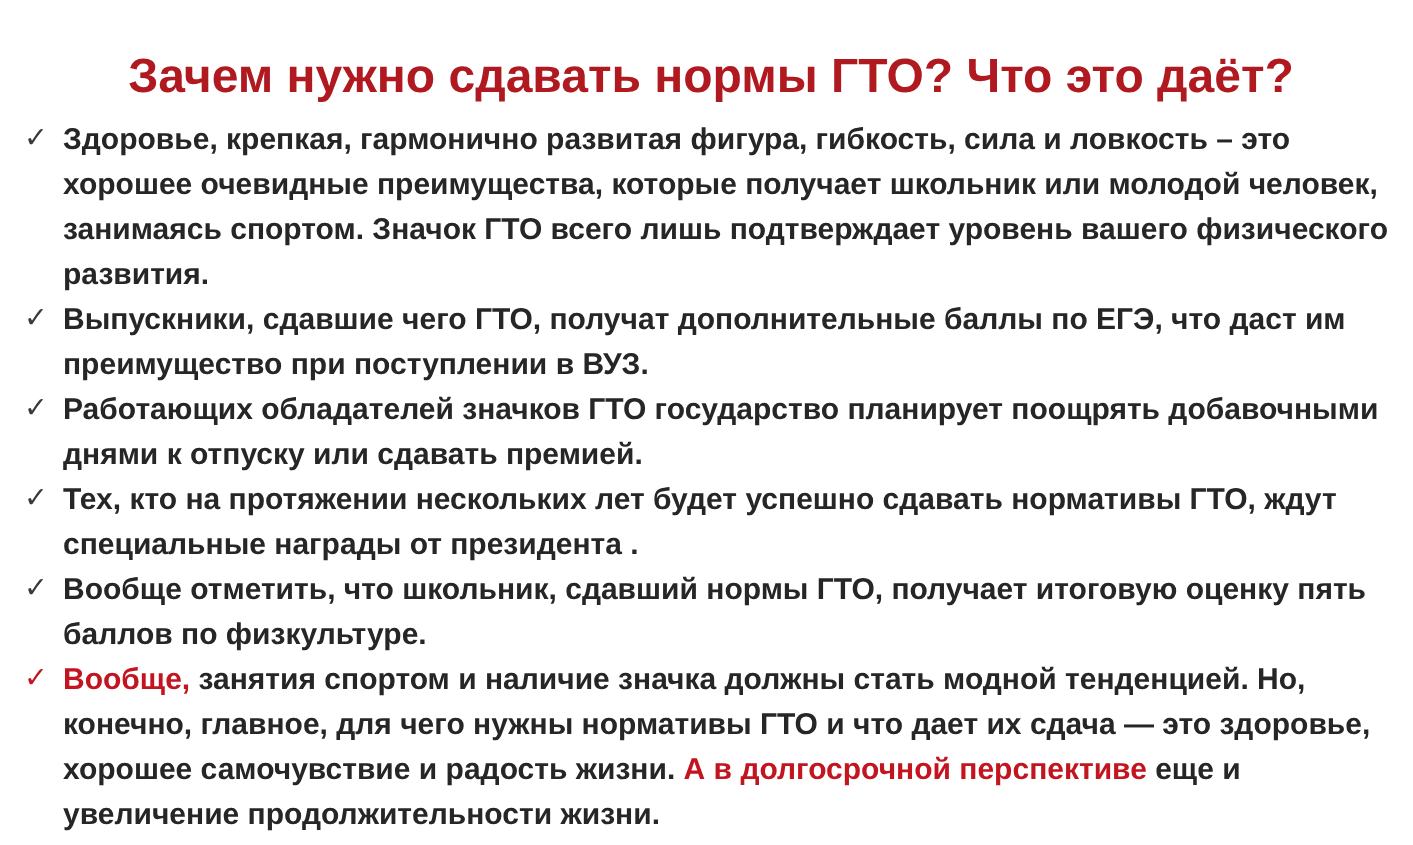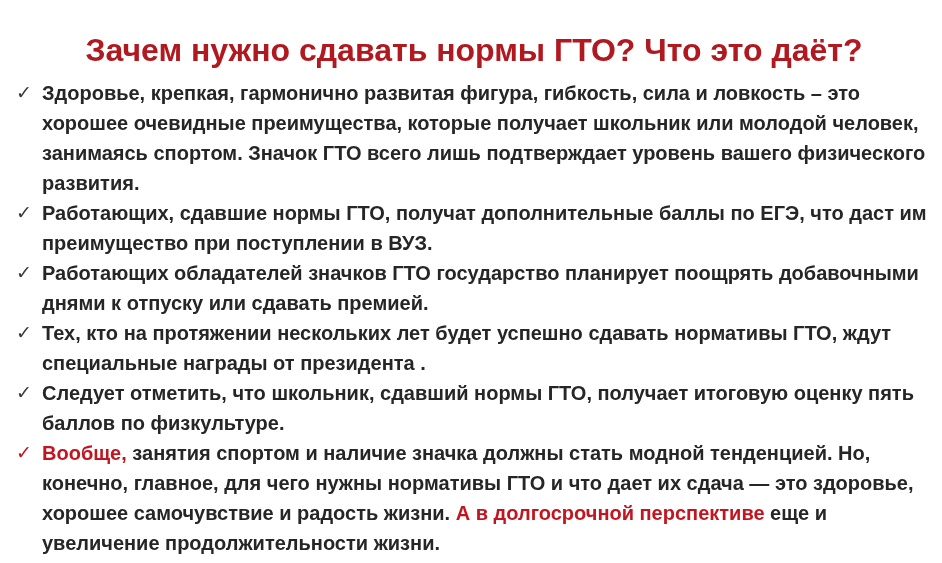--- a/index.html
+++ b/index.html
@@ -78,36 +78,36 @@
   <h1 class="slide-title" style="color: rgb(176, 25, 31);">Зачем нужно сдавать нормы ГТО? Что это даёт?</h1>
 
   <ul class="bullet-list">
   <li class="bullet-item">
     <span class="check" style="color: rgb(58, 58, 58);">✓</span>
     <span class="bullet-text"><span class="normal">Здоровье, крепкая, гармонично развитая фигура, гибкость, сила и ловкость – это хорошее очевидные преимущества, которые получает школьник или молодой человек, занимаясь спортом. Значок ГТО всего лишь подтверждает уровень вашего физического развития.</span></span>
   </li>
 
   <li class="bullet-item">
     <span class="check" style="color: rgb(58, 58, 58);">✓</span>
-    <span class="bullet-text"><span class="normal">Работающих, сдавшие нормы ГТО, получат дополнительные баллы по ЕГЭ, что даст им преимущество при поступлении в ВУЗ.</span></span>
+    <span class="bullet-text"><span class="normal">Выпускники, сдавшие чего ГТО, получат дополнительные баллы по ЕГЭ, что даст им преимущество при поступлении в ВУЗ.</span></span>
   </li>
 
   <li class="bullet-item">
     <span class="check" style="color: rgb(58, 58, 58);">✓</span>
     <span class="bullet-text"><span class="normal">Работающих обладателей значков ГТО государство планирует поощрять добавочными днями к отпуску или сдавать премией.</span></span>
   </li>
 
   <li class="bullet-item">
     <span class="check" style="color: rgb(58, 58, 58);">✓</span>
     <span class="bullet-text"><span class="normal">Тех, кто на протяжении нескольких лет будет успешно сдавать нормативы ГТО, ждут специальные награды от президента .</span></span>
   </li>
 
   <li class="bullet-item">
     <span class="check" style="color: rgb(58, 58, 58);">✓</span>
-    <span class="bullet-text"><span class="normal">Следует отметить, что школьник, сдавший нормы ГТО, получает итоговую оценку пять баллов по физкультуре.</span></span>
+    <span class="bullet-text"><span class="normal">Вообще отметить, что школьник, сдавший нормы ГТО, получает итоговую оценку пять баллов по физкультуре.</span></span>
   </li>
 
   <li class="bullet-item">
     <span class="check" style="color: rgb(194, 21, 31);">✓</span>
     <span class="bullet-text"><span class="red-bold" style="color: rgb(194, 21, 31);">Вообще,</span><span class="normal"> занятия спортом и наличие значка должны стать модной тенденцией. Но, конечно, главное, для чего нужны нормативы ГТО и что дает их сдача — это здоровье, хорошее самочувствие и радость жизни. </span><span class="red-bold" style="color: rgb(194, 21, 31);">А в долгосрочной перспективе</span><span class="normal"> еще и увеличение продолжительности жизни.</span></span>
   </li>
 </ul>
 
   <div class="bottom-artifact"></div>
 </div>

